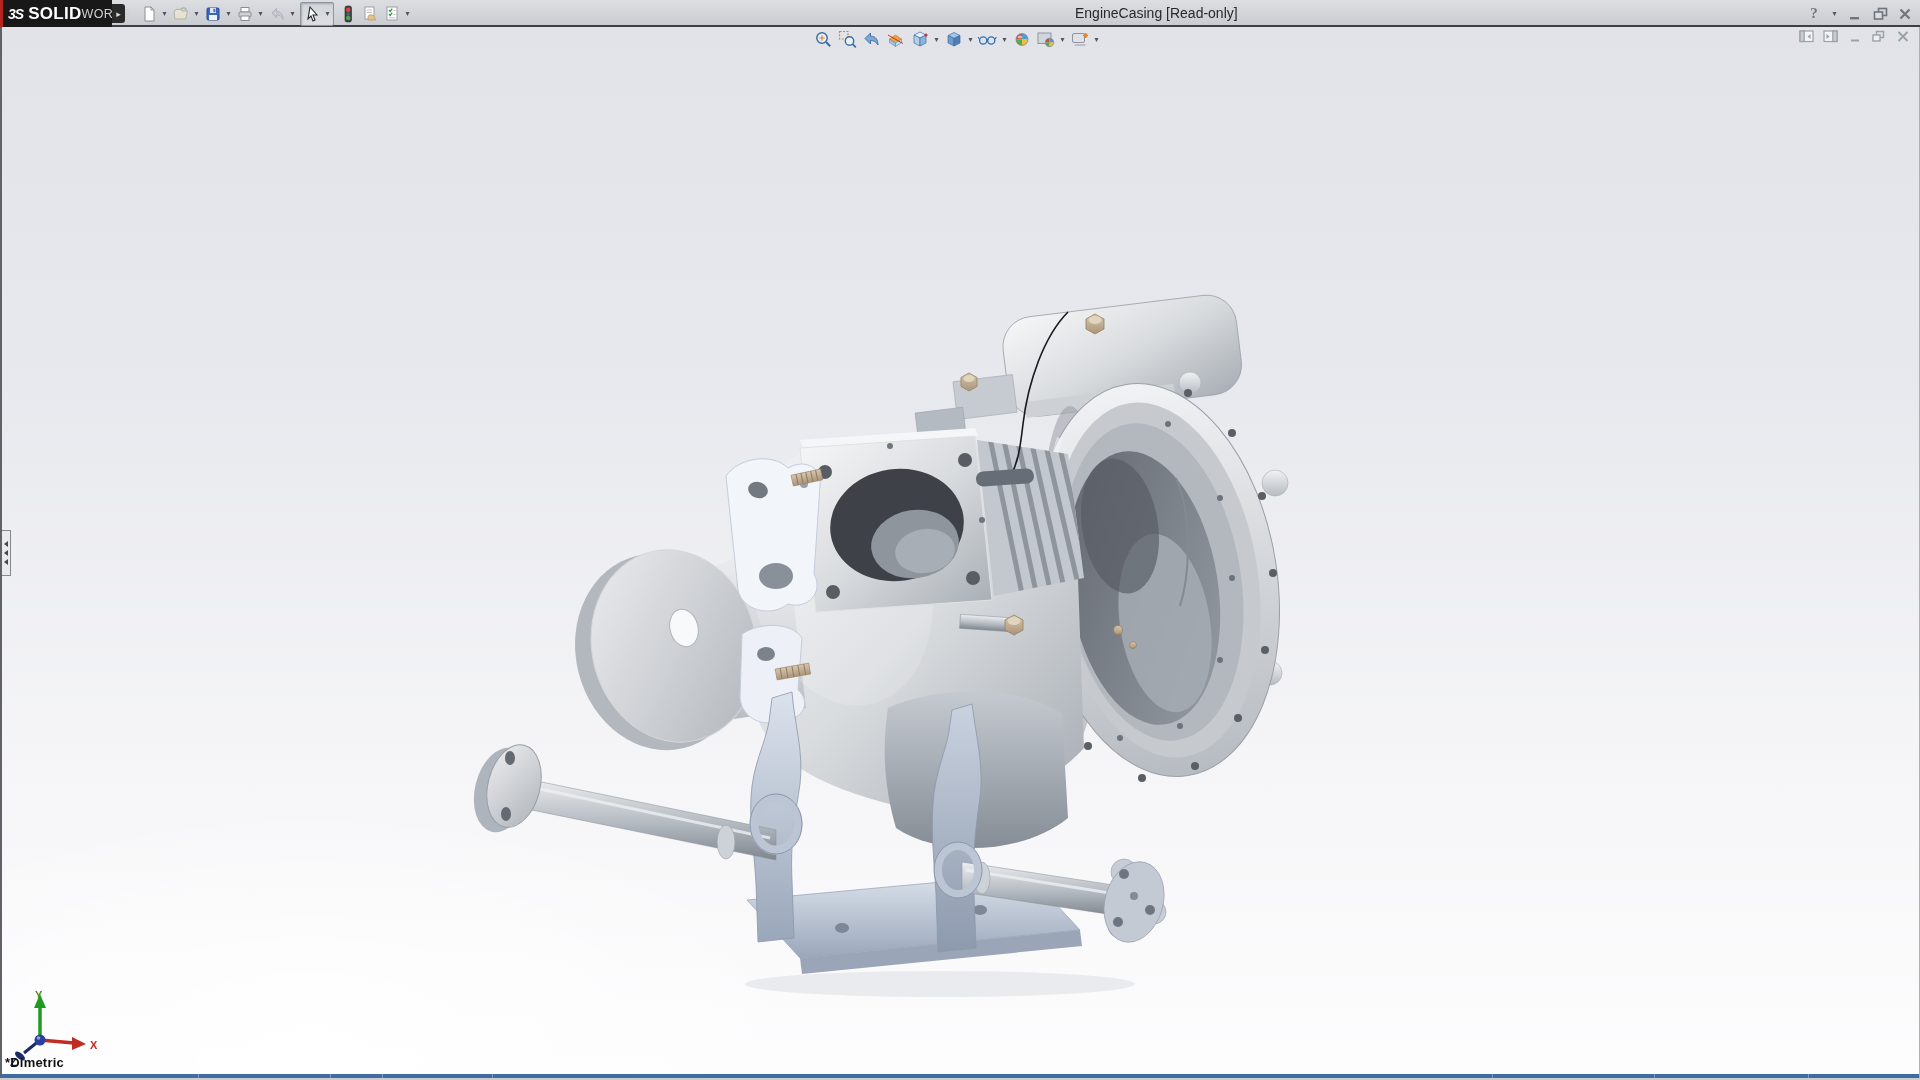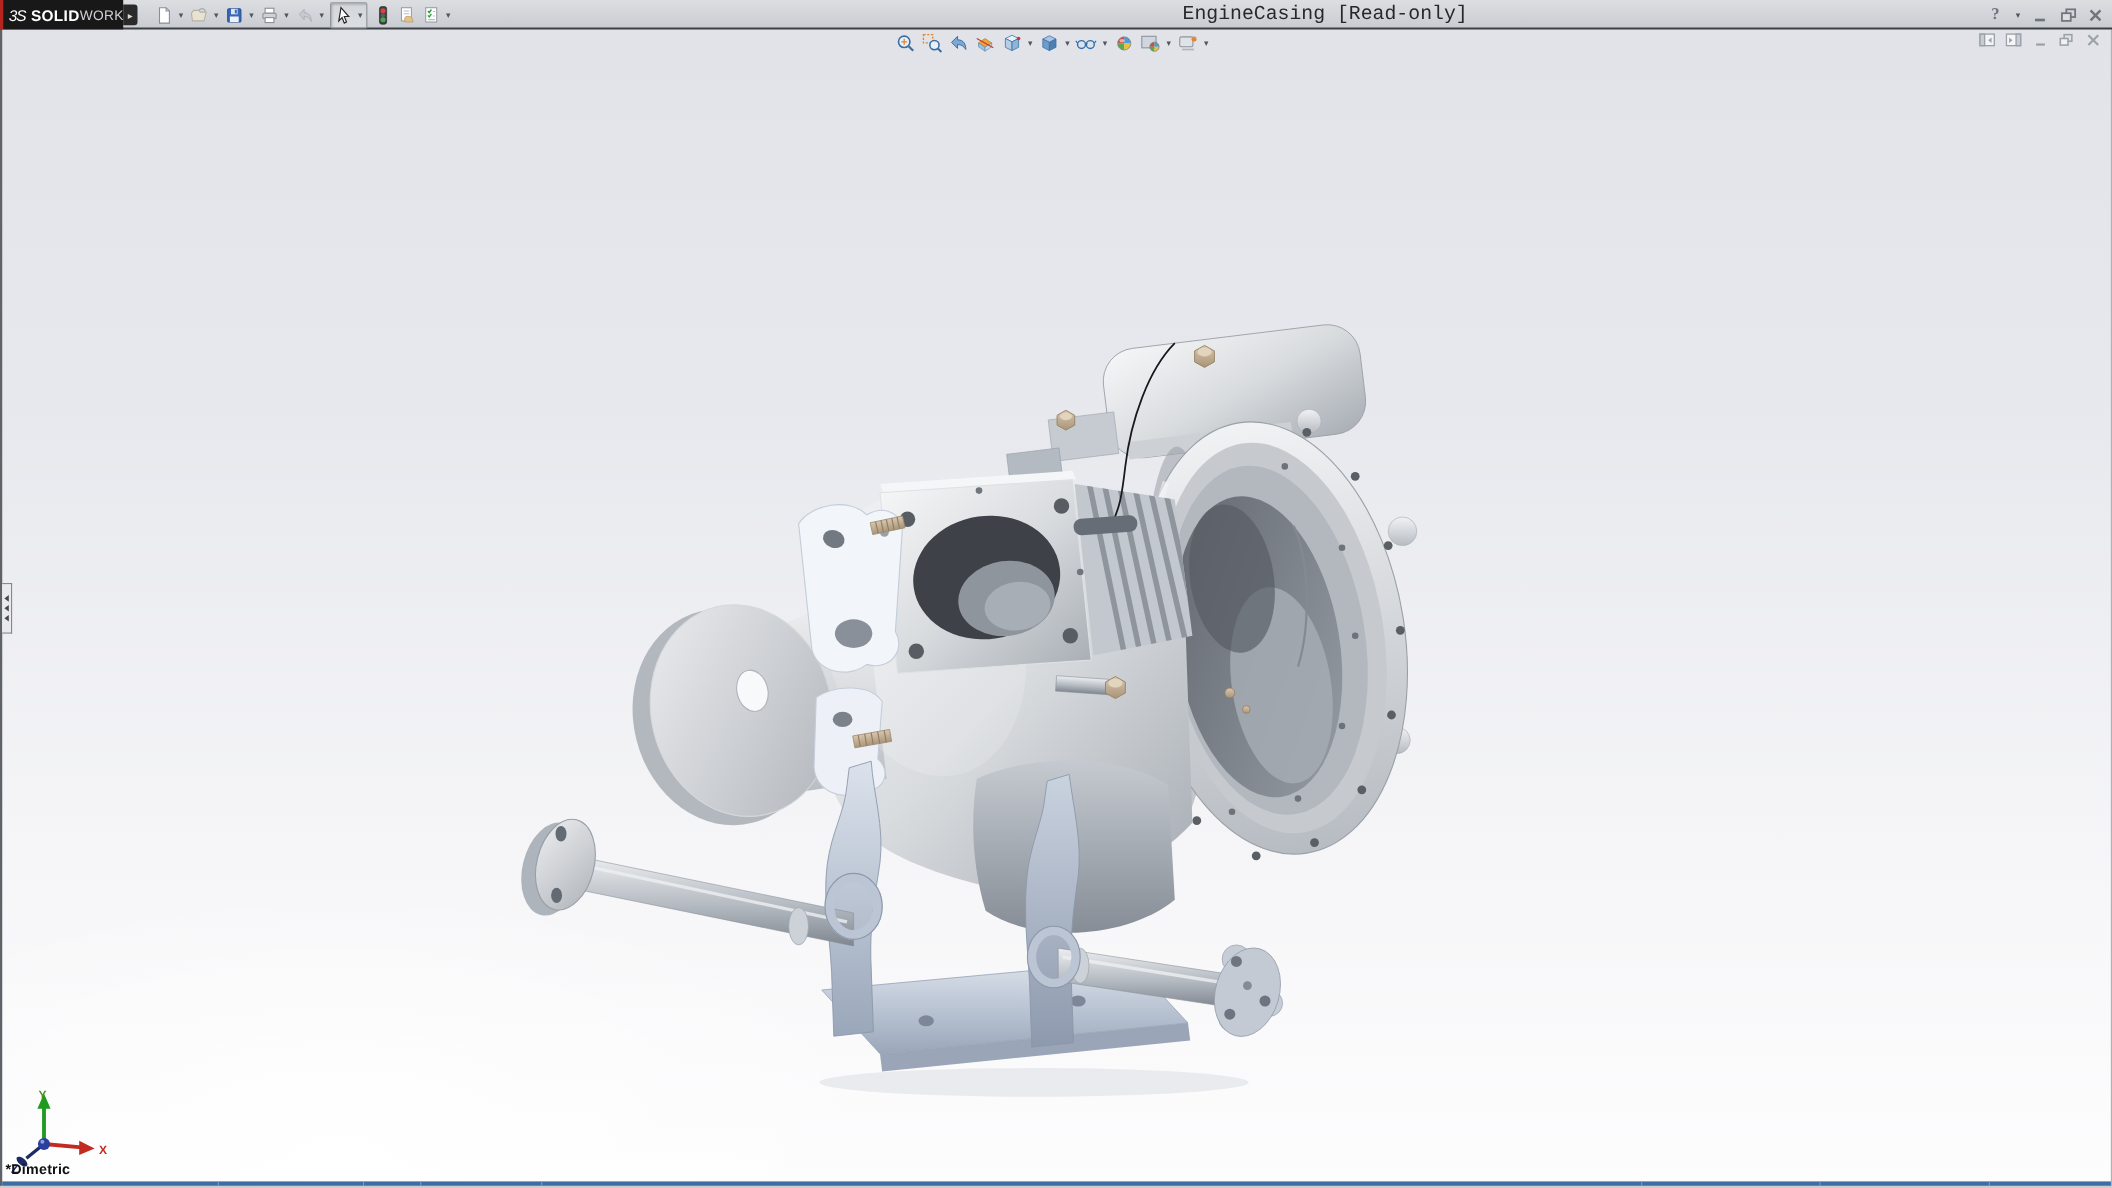--- a/index.html
+++ b/index.html
@@ -8,36 +8,36 @@
   .app { position:relative; width:1920px; height:1080px; }
 
   
   .titlebar { position:relative; height:27px;
     background:linear-gradient(#dcdee2,#c9ccd1);
     border-bottom:2px solid #3c3f44; }
   .logo { position:absolute; left:0; top:0; width:112px; height:27px;
     background:#181818; color:#fff; display:flex; align-items:center;
     padding-left:8px; }
   .logo .accent { position:absolute; left:0; top:0; width:3px; height:27px; background:#b5241d; }
-  .logo .ds { font-style:italic; font-weight:normal; font-size:14px; margin-right:5px; letter-spacing:-1px;text-align:center;}
-  .logo .b { font-weight:bold; font-size:14px; letter-spacing:.3px;}
+  .logo .ds { font-style:italic; font-weight:bold; font-size:14px; margin-right:5px; letter-spacing:-1px;text-align:center;}
+  .logo .b { font-weight:bold; font-size:17px; letter-spacing:.3px;}
   .logo .l { font-weight:normal; font-size:12.5px; color:#cfd1d4; letter-spacing:.3px;}
   .menu-tab { position:absolute; left:112px; top:4px; width:13px; height:19px;
     background:#2a2a2a; color:#d8d8d8; font-size:9px; display:flex;
     align-items:center; justify-content:center; border-radius:0 3px 3px 0; cursor:pointer;}
   .std-toolbar { position:absolute; left:138px; top:0; height:27px;
     display:flex; align-items:center; gap:1px; }
   .tbtn { width:21px; height:22px; display:flex; align-items:center;
     justify-content:center; border-radius:2px; cursor:pointer; }
   .caret { width:9px; font-size:8px; color:#51565c; text-align:center; cursor:pointer; }
   .sel-group { display:flex; align-items:center; border:1px solid #8f959c;
     border-radius:2px; background:linear-gradient(#d2d5d9,#dde0e3);
     box-shadow:inset 1px 1px 2px rgba(0,0,0,.22); height:24px; padding:0 1px; margin:0 2px;}
   .win-title { position:absolute; left:1075px; top:0; height:27px; line-height:26px;
-    font-size:18px; color:#26282c;font-family:Liberation Mono, monospace; }
+    font-size:14px; color:#26282c; }
   .win-controls { position:absolute; right:6px; top:0; height:27px;
     display:flex; align-items:center; gap:7px; }
   .wc { width:18px; height:18px; display:flex; align-items:center;
     justify-content:center; color:#70757c; cursor:pointer; }
   .wc.help { font-size:15px; font-weight:bold; font-family:"Liberation Serif",serif;}
 
   
   .viewport { position:relative; width:1920px; height:1051px;
     border-left:2px solid #5f6368; border-right:1px solid #aeb1b5;
     background:

